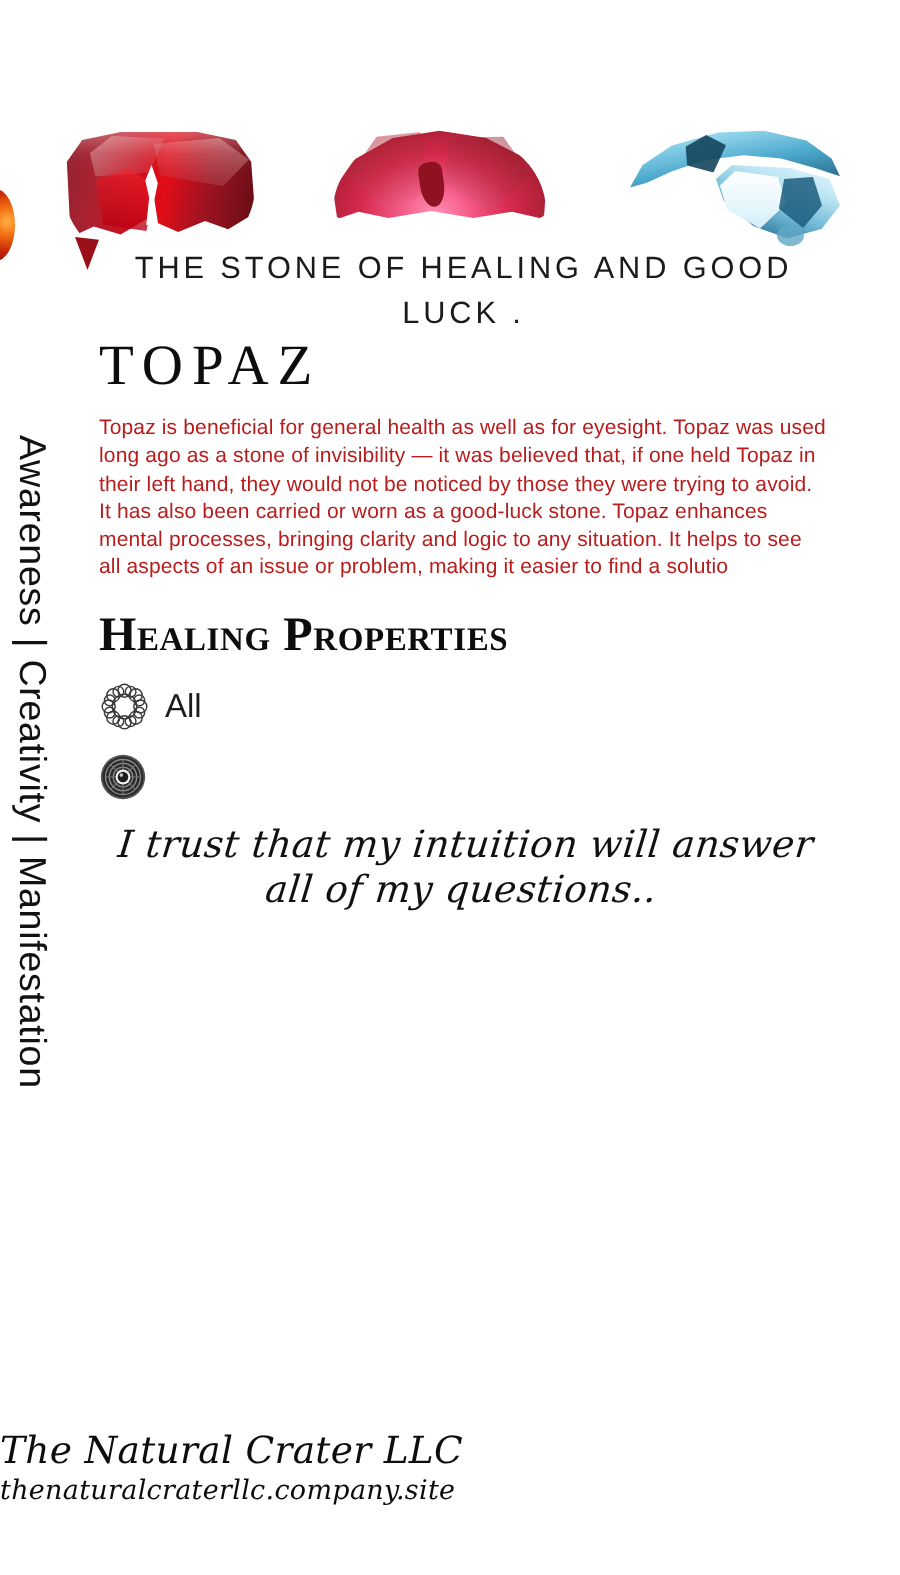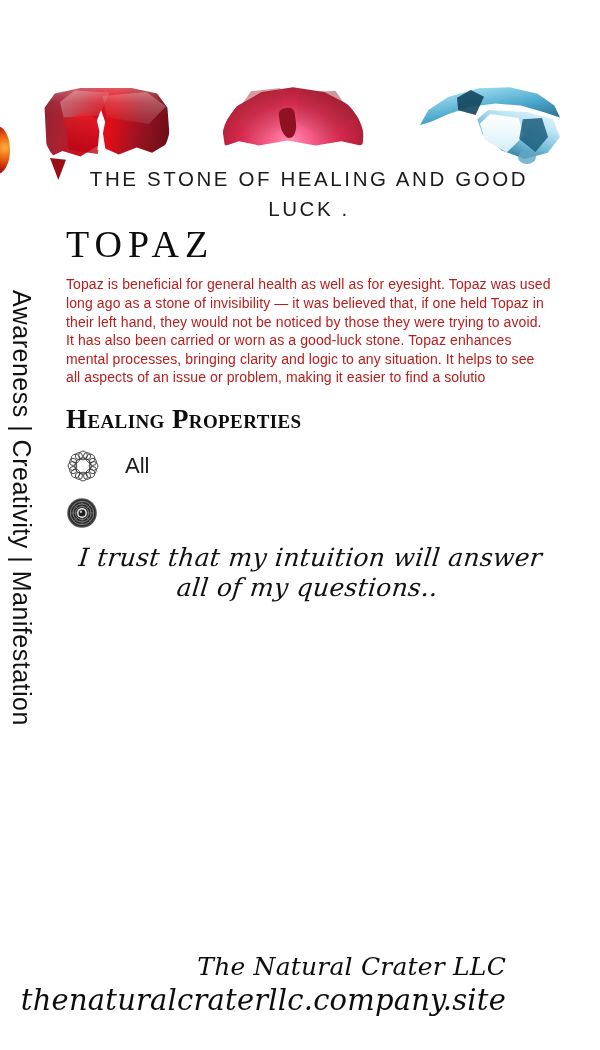--- a/index.html
+++ b/index.html
@@ -217,39 +217,39 @@
     line-height: 1.33;
     color: #b91c1c;
     margin: 0;
     letter-spacing: 0.1px;
   }
 
   #healing-heading {
     font-family: "Liberation Serif", serif;
     font-variant: small-caps;
     font-weight: bold;
-    font-size: 27px;
+    font-size: 32px;
     letter-spacing: 0.4px;
     color: #0d0d0d;
     margin: 18px 0 3px 0;
     line-height: 1.1;
   }
 
   #healing-list {
     font-family: "Liberation Sans", sans-serif;
     font-size: 21.5px;
     line-height: 1.33;
     color: #1b1b1b;
     margin: 0;
   }
 
   .attr-row {
     display: flex;
     align-items: center;
-    gap: 25px;
+    gap: 10px;
     margin-top: 14px;
   }
   .attr-row .attr-label {
     font-family: "Liberation Sans", sans-serif;
     font-size: 22px;
     color: #1b1b1b;
     line-height: 1;
   }
   .attr-icon { flex: 0 0 auto; display: block; }
 
@@ -264,34 +264,34 @@
     letter-spacing: 0.3px;
     transform: skewX(-6deg);
     padding: 0 4px;
   }
 
   #footer {
     position: absolute;
     left: 0;
     top: 952px;
     width: 506px;
-    text-align: right;
+    text-align: left;
   }
   #brand-name {
     font-family: "DejaVu Serif", serif;
     font-style: italic;
     font-size: 25px;
     color: #0d0d0d;
     line-height: 1.22;
     letter-spacing: 0.2px;
   }
   #brand-site {
     font-family: "DejaVu Serif", serif;
     font-style: italic;
-    font-size: 29px;
+    font-size: 18px;
     color: #0d0d0d;
     line-height: 1.22;
     letter-spacing: 0.2px;
   }
 </style>
 </head>
 <body>
 
 <div id="card">
 

